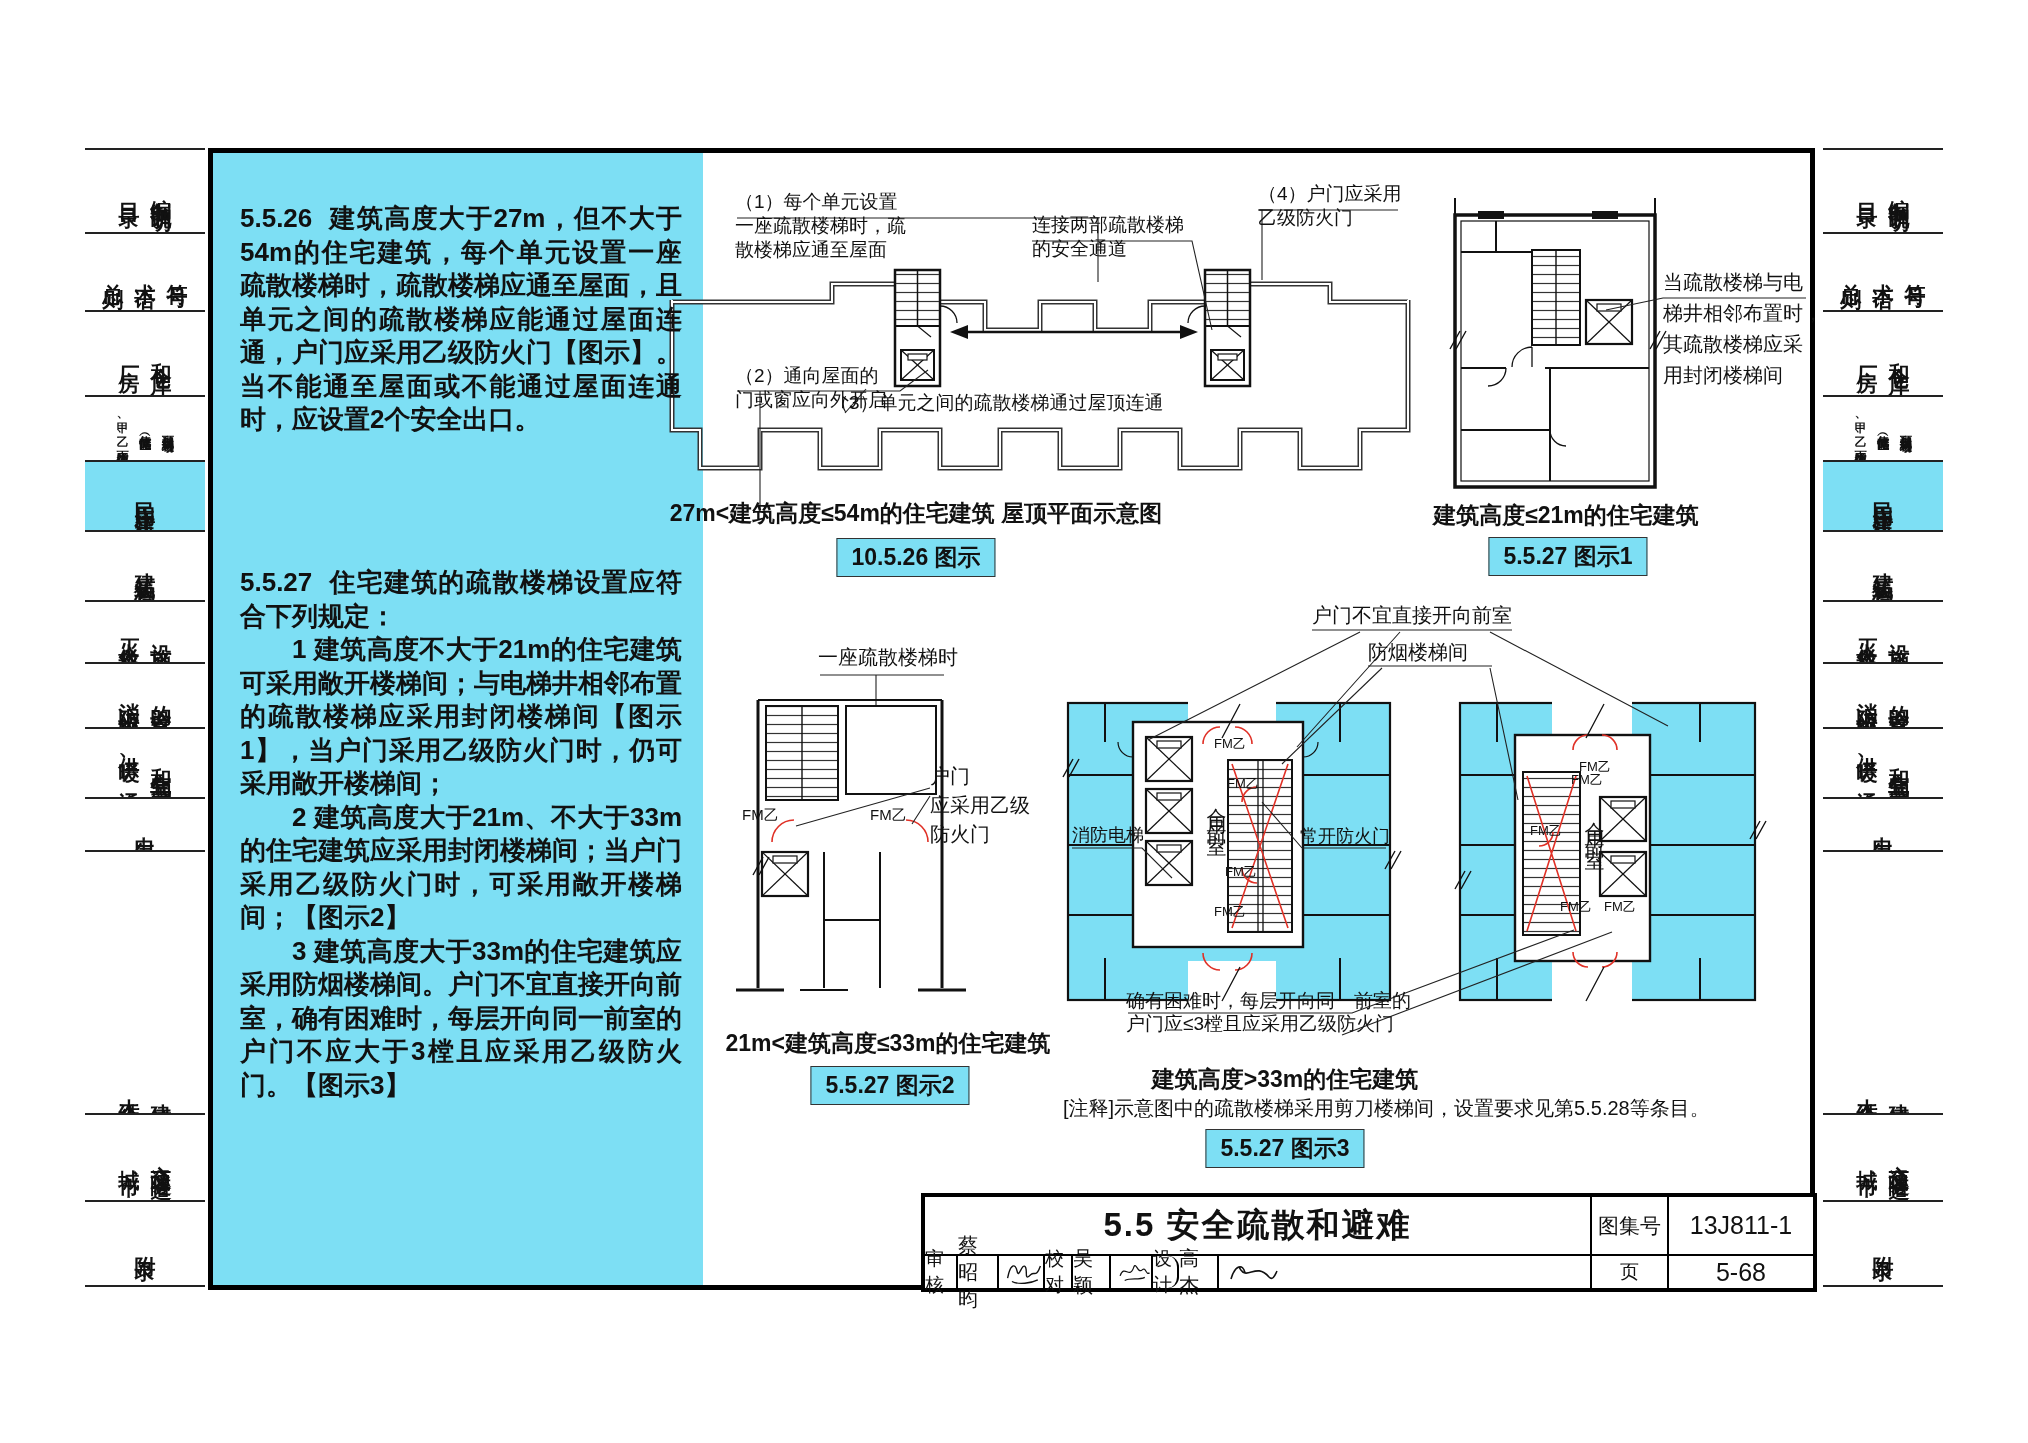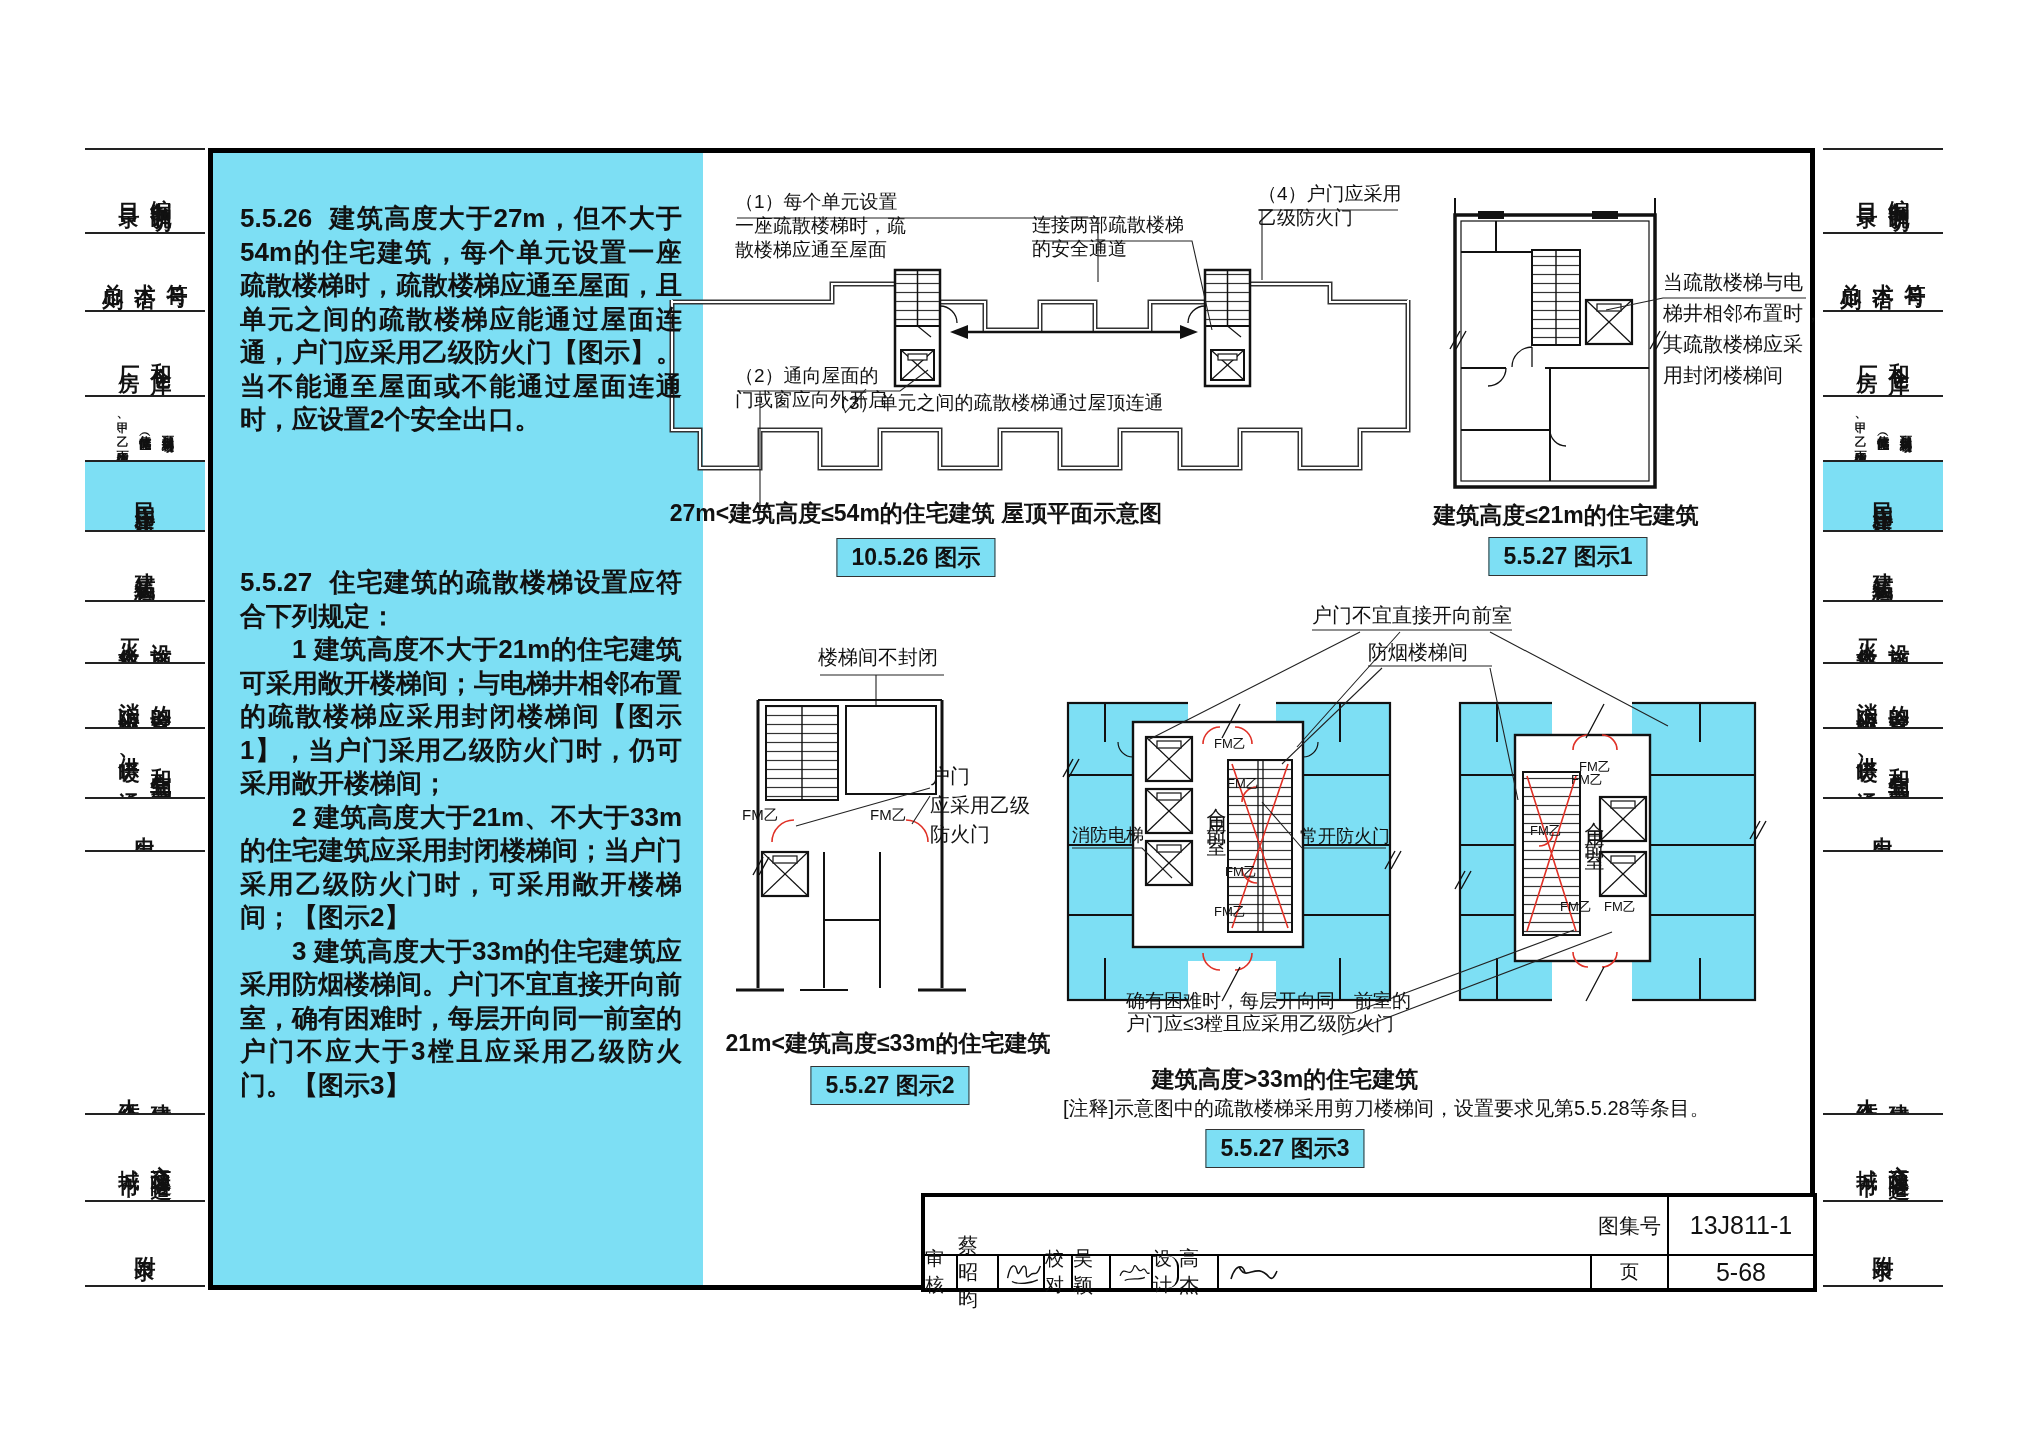--- a/index.html
+++ b/index.html
@@ -240,21 +240,21 @@
   <div class="cap" style="left:916px;top:498px;">27m&lt;建筑高度≤54m的住宅建筑 屋顶平面示意图</div>
   <div class="badge" style="left:916px;top:538px;">10.5.26 图示</div>
 
   <div class="ann" style="left:1663px;top:267px;font-size:20px;line-height:31px;">当疏散楼梯与电
 梯井相邻布置时，
 其疏散楼梯应采
 用封闭楼梯间</div>
   <div class="cap" style="left:1566px;top:500px;">建筑高度≤21m的住宅建筑</div>
   <div class="badge" style="left:1568px;top:537px;">5.5.27 图示1</div>
 
-  <div class="ann" style="left:818px;top:645px;font-size:20px;">楼梯间不封闭</div>
+  <div class="ann" style="left:818px;top:645px;font-size:20px;">一座疏散楼梯时</div>
   <div class="ann" style="left:930px;top:762px;font-size:20px;line-height:29px;">户门
 应采用乙级
 防火门</div>
   <span class="fm big" style="left:742px;top:806px;">FM乙</span>
   <span class="fm big" style="left:870px;top:806px;">FM乙</span>
   <div class="cap" style="left:888px;top:1028px;">21m&lt;建筑高度≤33m的住宅建筑</div>
   <div class="badge" style="left:890px;top:1066px;">5.5.27 图示2</div>
 
   <div class="ann" style="left:1312px;top:603px;font-size:20px;">户门不宜直接开向前室</div>
   <div class="ann" style="left:1368px;top:640px;font-size:20px;">防烟楼梯间</div>
@@ -271,20 +271,21 @@
   <span class="fm" style="left:1530px;top:822px;">FM乙</span>
   <span class="fm" style="left:1560px;top:898px;">FM乙</span>
   <span class="fm" style="left:1604px;top:898px;">FM乙</span>
   <div class="ann" style="left:1126px;top:989px;line-height:23px;">确有困难时，每层开向同一前室的
 户门应≤3樘且应采用乙级防火门</div>
   <div class="cap" style="left:1285px;top:1064px;">建筑高度&gt;33m的住宅建筑</div>
   <div class="noteref" style="left:1063px;top:1095px;">[注释]示意图中的疏散楼梯采用剪刀楼梯间，设置要求见第5.5.28等条目。</div>
   <div class="badge" style="left:1285px;top:1129px;">5.5.27 图示3</div>
 
   <div class="tblock">
+    <div class="tb-title">5.5 安全疏散和避难</div>
     <div class="tb-atlas-l">图集号</div>
     <div class="tb-atlas-v">13J811-1</div>
     <div class="tb-row">
       <div style="width:33px;">审核</div>
       <div class="name" style="width:41px;">蔡昭昀</div>
       <div class="sig" style="width:46px;">
         <svg width="42" height="30" viewBox="0 0 44 30">
           <path d="M3,22 C6,6 12,4 14,14 C16,24 20,2 24,10 C26,15 22,26 30,18 C34,14 36,22 41,8 M8,26 C16,30 30,28 38,24" stroke="#111" stroke-width="1.6" fill="none"></path>
         </svg>
       </div>

